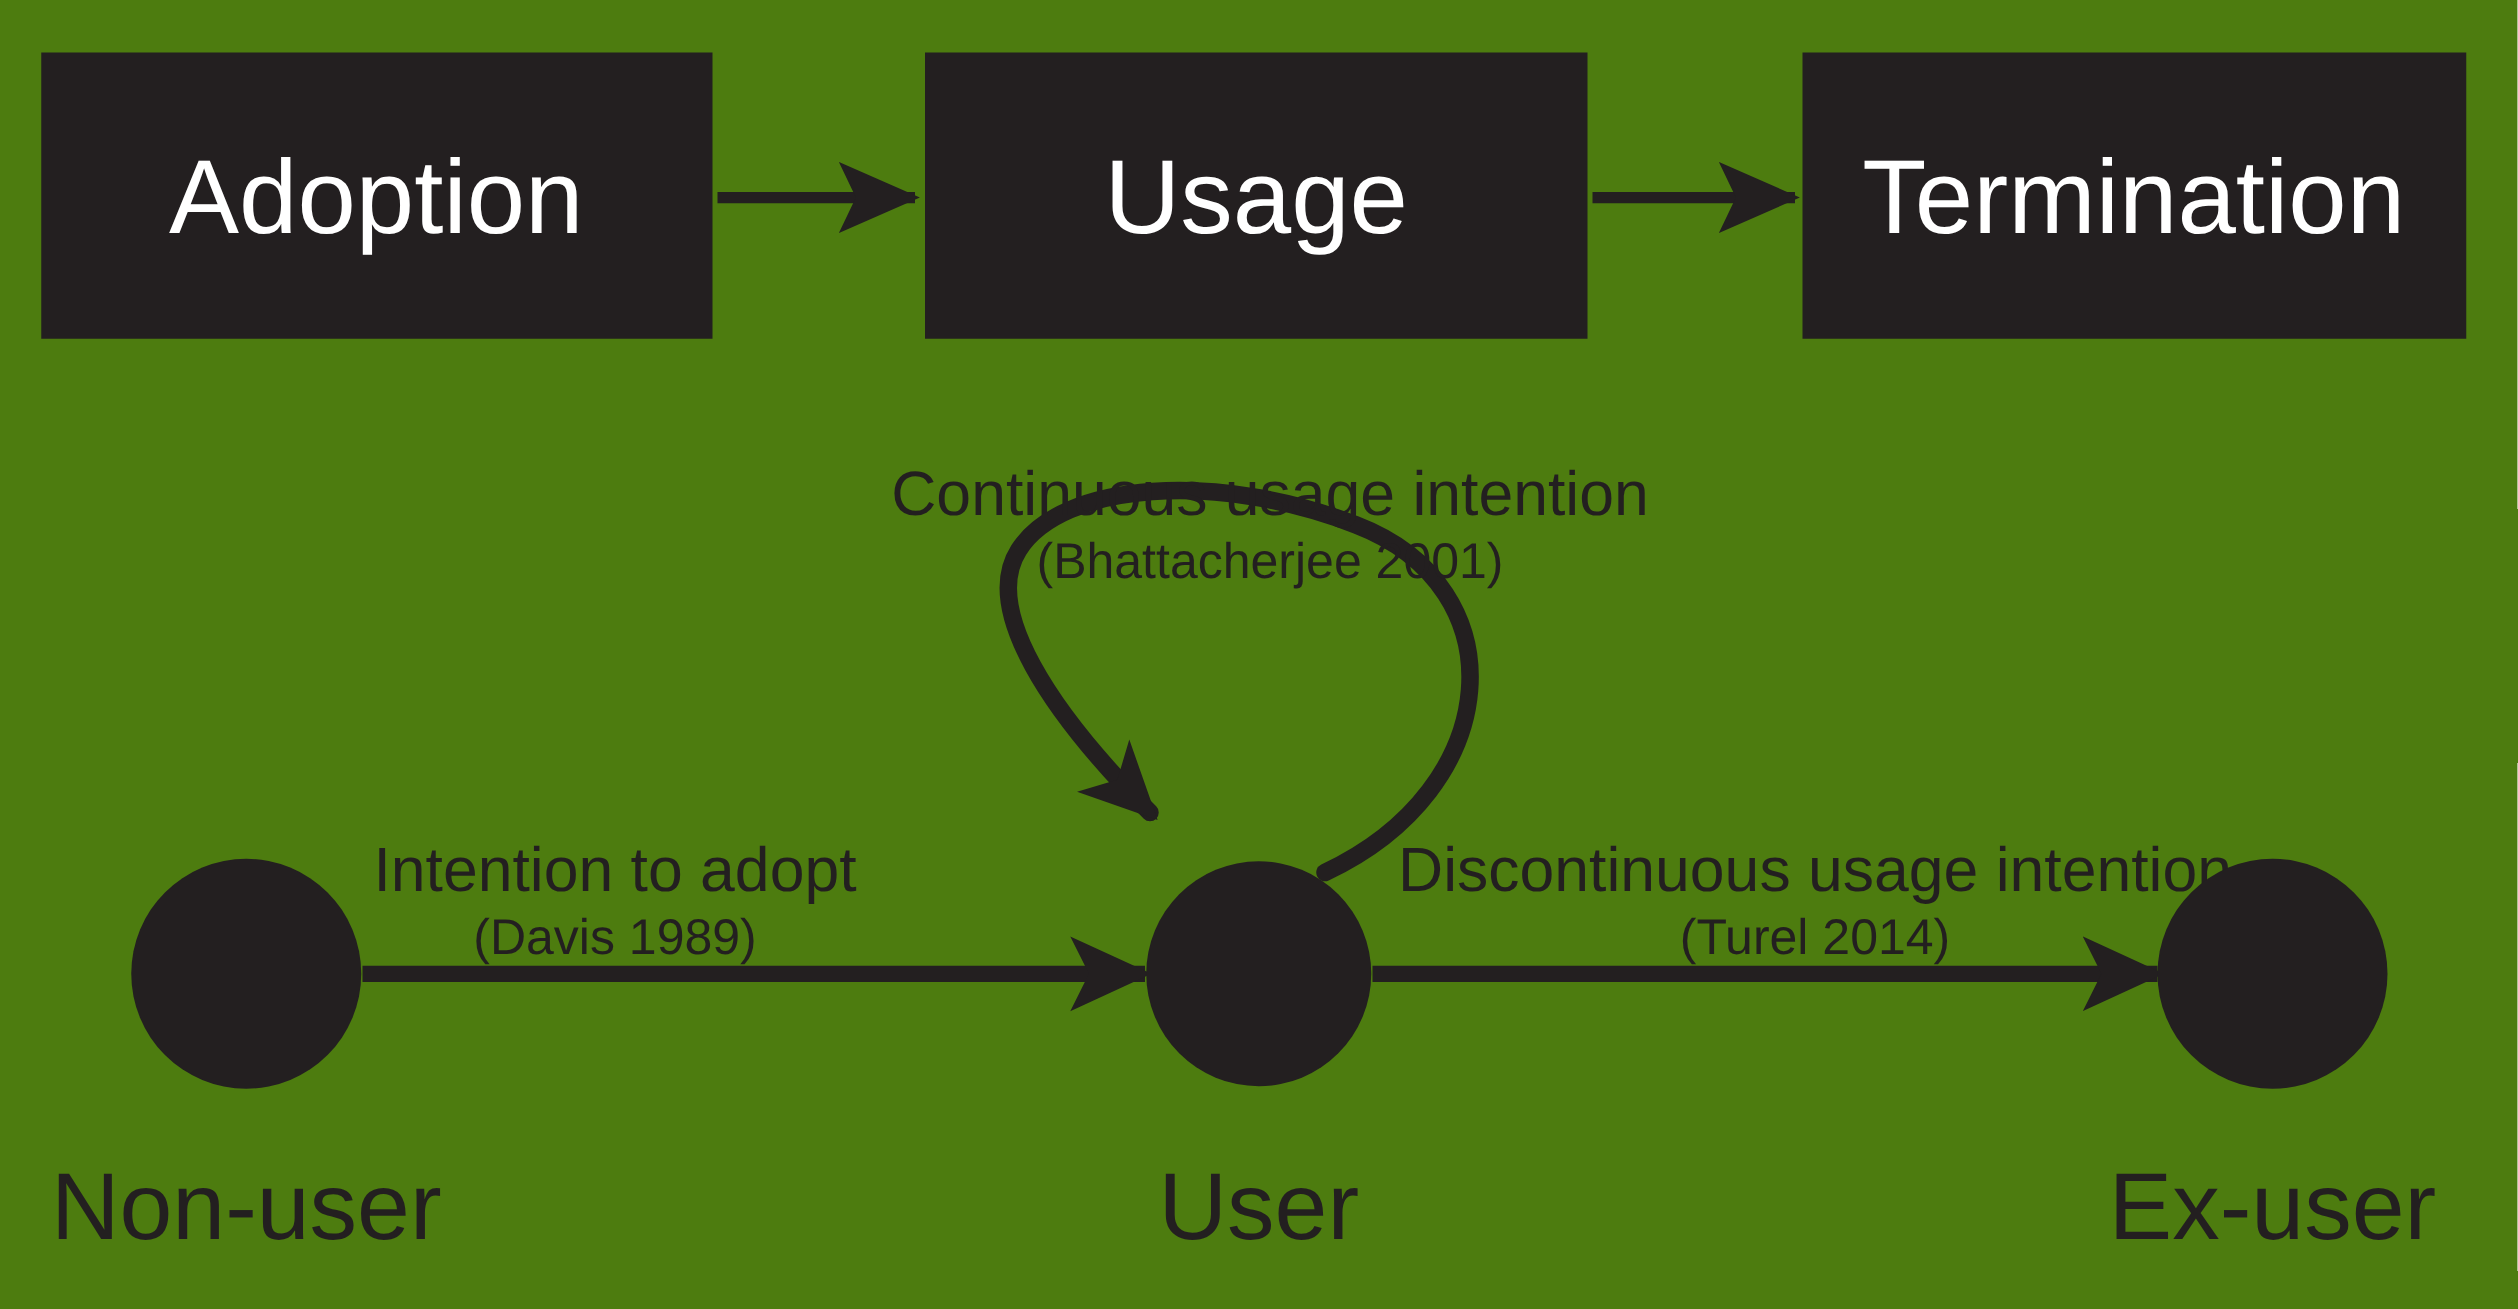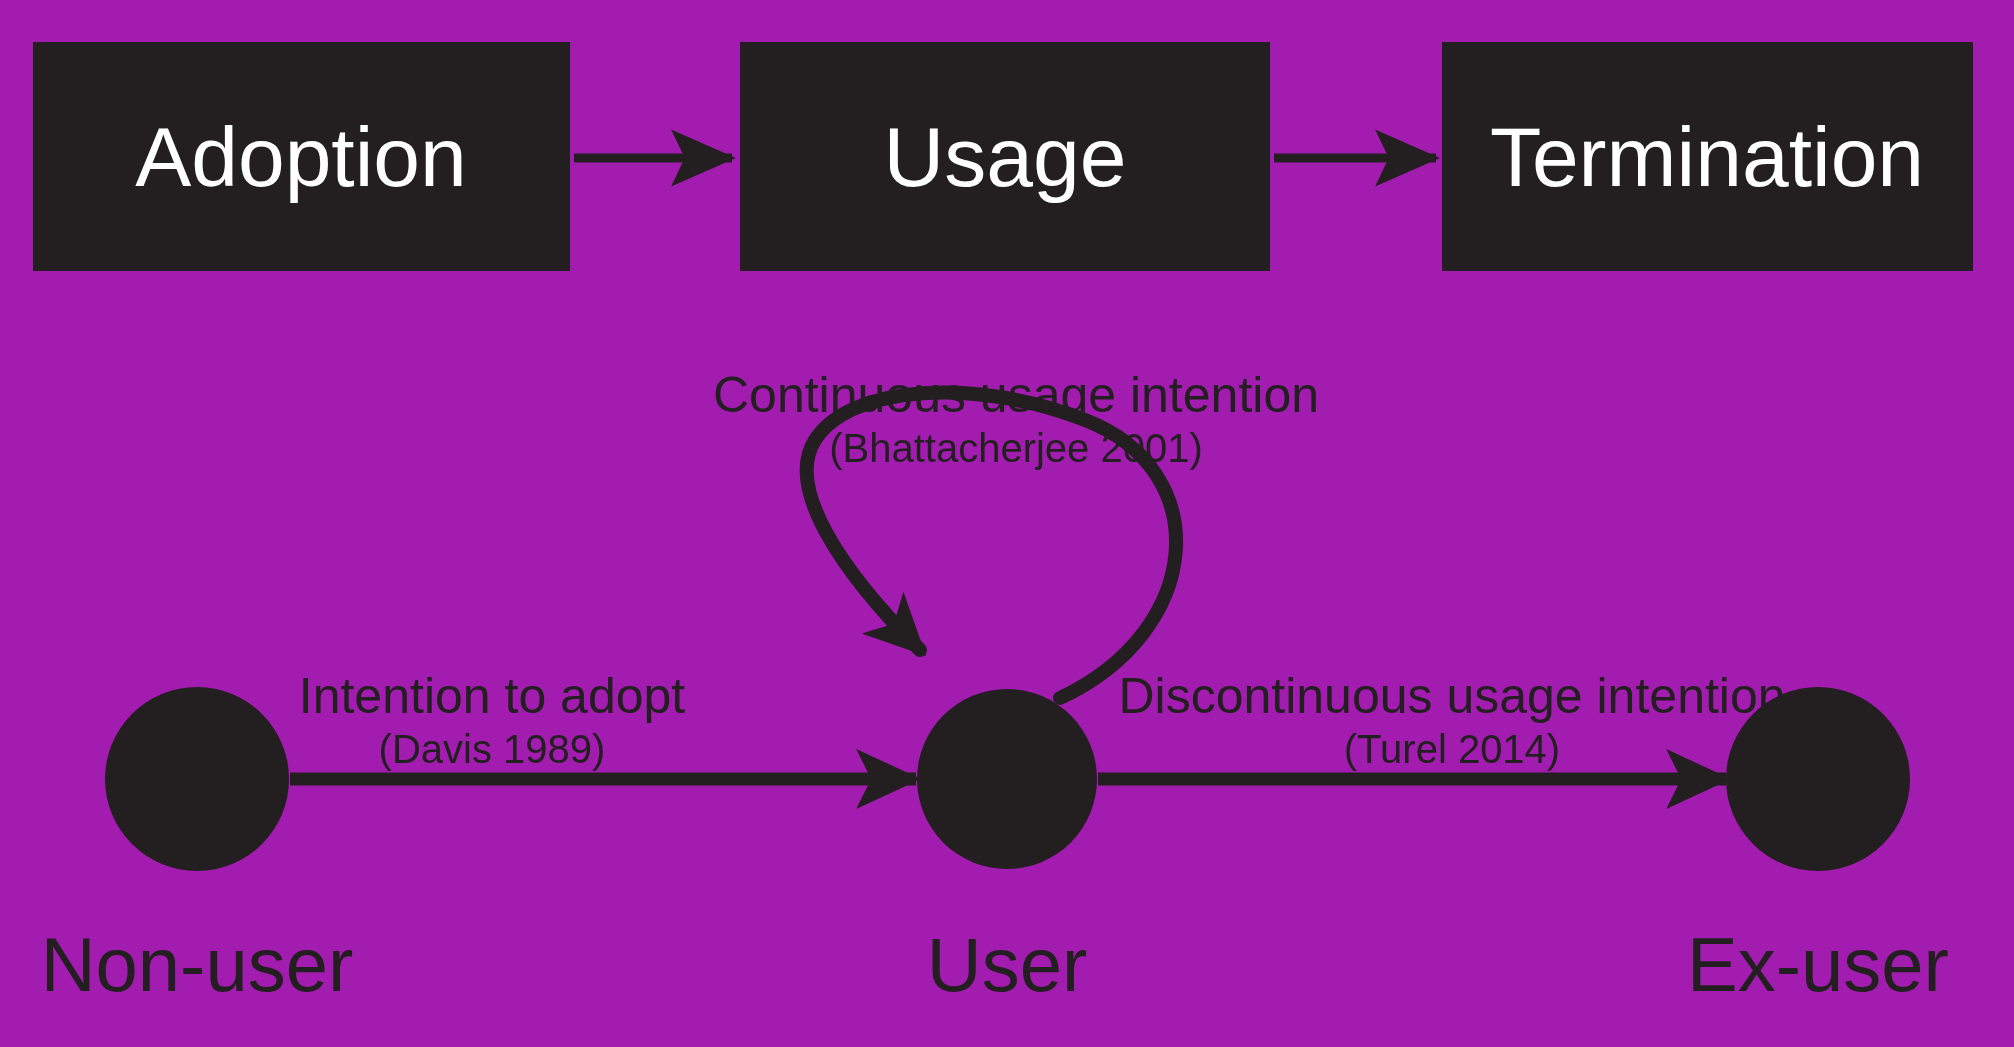--- a/index.html
+++ b/index.html
@@ -7,21 +7,21 @@
     padding: 0;
     background: #ffffff;
   }
   body {
     font-family: "Liberation Sans", sans-serif;
   }
   #diagram-root {
     position: relative;
     width: 2014px;
     height: 1047px;
-    background: #a21caf;
+    background: #4d7c0f;
     overflow: hidden;
   }
   #diagram-svg {
     display: block;
     width: 2014px;
     height: 1047px;
   }
   .stage-box-label {
     font-family: "Liberation Sans", sans-serif;
     font-size: 84px;

